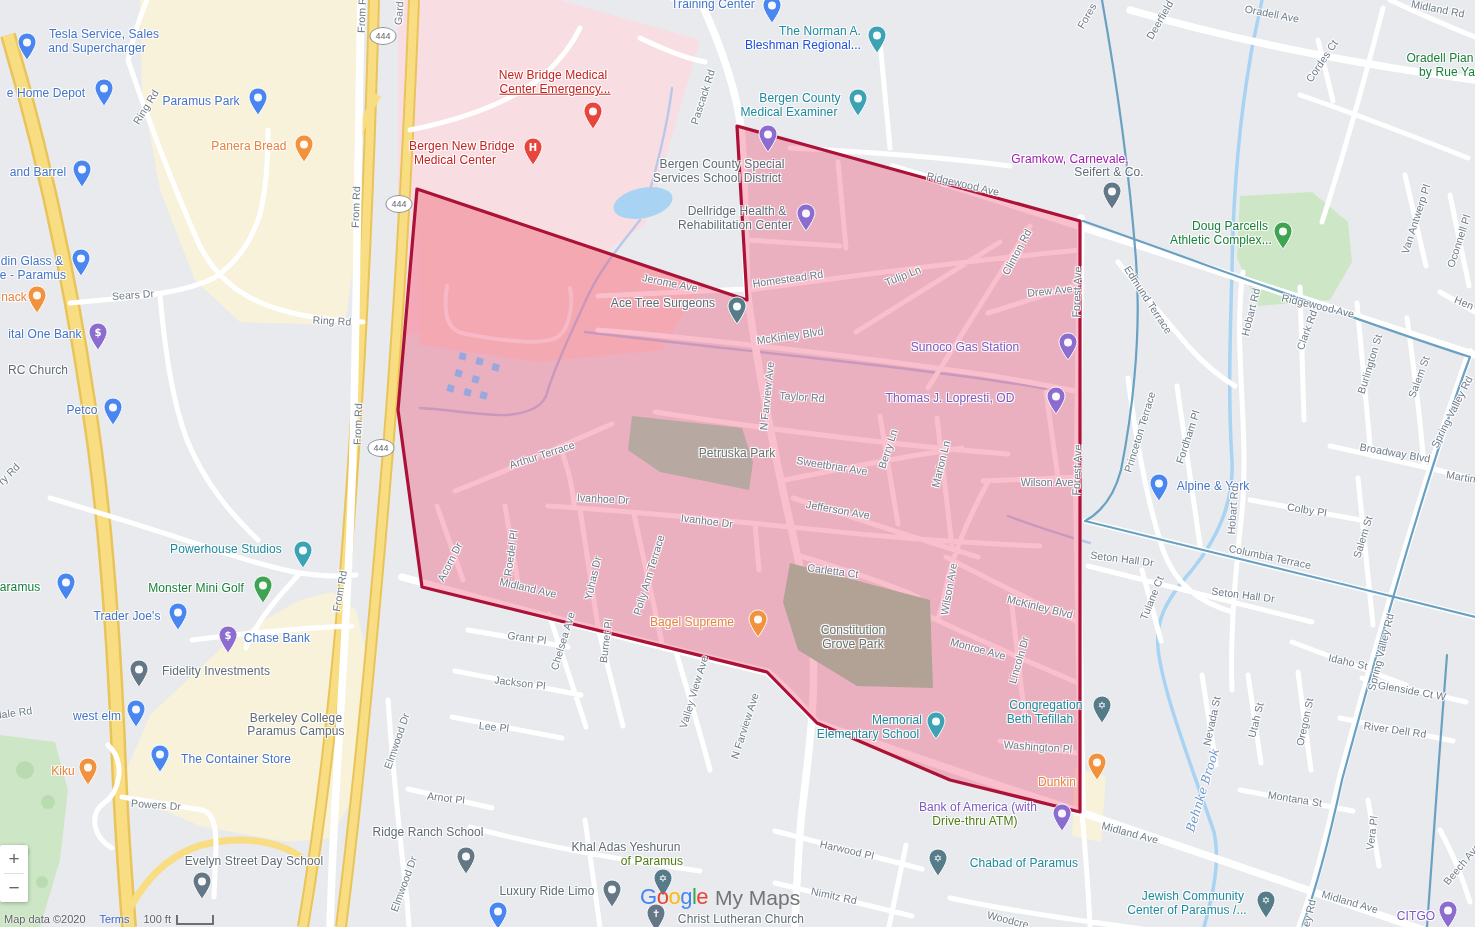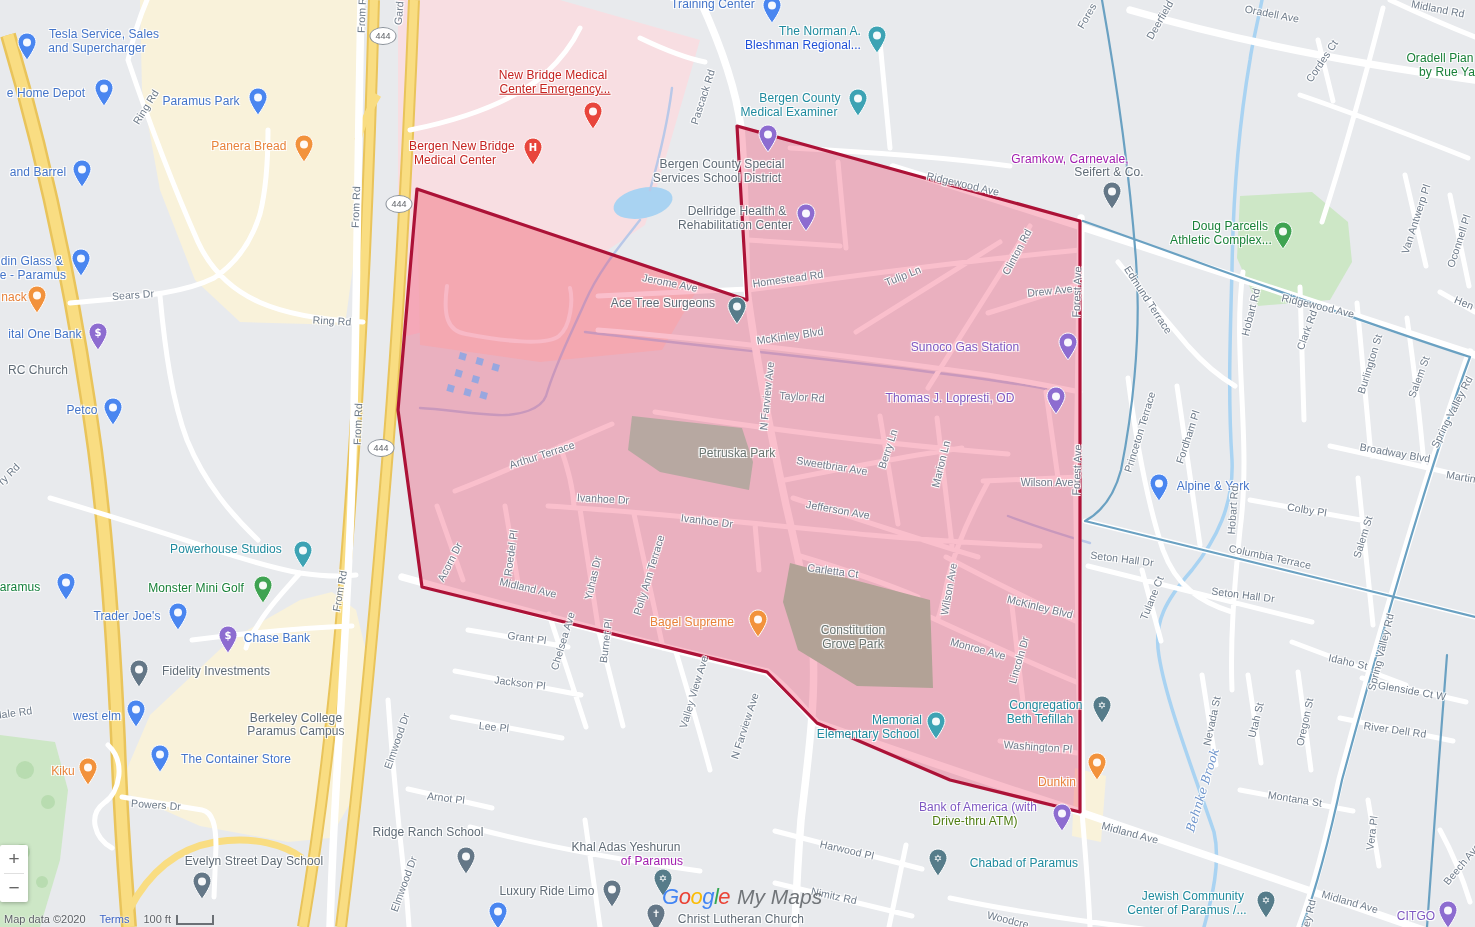--- a/index.html
+++ b/index.html
@@ -9,21 +9,21 @@
   .map-label{position:absolute;white-space:nowrap;transform:translate(-50%,-50%) rotate(var(--r,0deg));
     font-size:12px;font-weight:500;letter-spacing:.1px;text-align:center;line-height:1.05;
     text-shadow:-1px -1px 0 rgba(255,255,255,.9),1px -1px 0 rgba(255,255,255,.9),-1px 1px 0 rgba(255,255,255,.9),1px 1px 0 rgba(255,255,255,.9),0 0 3px rgba(255,255,255,.9);}
   .c-road{font-size:10.5px;font-weight:400;}
   .c-water{font-family:"DejaVu Serif",serif;font-style:italic;font-weight:400;font-size:12px;}
   .c-park{font-weight:400;}
   .pin{position:absolute;width:22px;height:29px;}
   .shield{position:absolute;width:25px;height:16px;background:#fff;border:1.5px solid #8a9199;border-radius:50%;
     transform:translate(-50%,-50%);display:flex;align-items:center;justify-content:center;
     font-size:9px;color:#5f6368;font-weight:500;}
-  .watermark{position:absolute;left:662px;top:884px;display:flex;align-items:center;user-select:none;font-style:italic;}
+  .watermark{position:absolute;left:640px;top:884px;display:flex;align-items:flex-end;user-select:none;}
   .wm-google{font-size:22px;font-weight:500;letter-spacing:-.5px;}
   .wm-suffix{font-size:21px;margin-left:7px;}
   .zoomctl{position:absolute;left:0;top:845px;width:28px;background:#fff;border-radius:2px;
     box-shadow:0 1px 4px rgba(0,0,0,.3);display:flex;flex-direction:column;align-items:stretch;}
   .zoomctl button{all:unset;height:28px;text-align:center;font-size:19px;color:#666;cursor:pointer;line-height:28px;}
   .zdiv{height:1px;background:#e0e0e0;margin:0 4px;}
   .attrib{position:absolute;left:4px;bottom:2px;display:flex;align-items:flex-end;gap:14px;font-size:11px;color:#5c6066;
     text-shadow:0 0 2px #fff,0 0 2px #fff;}
   .attrib a{color:#3b63c4;text-decoration:none;cursor:pointer;}
   .scale-wrap{display:flex;align-items:flex-end;gap:5px;}
@@ -137,21 +137,21 @@
       <div class="map-label c-teal" style="left: 1046px; top: 705px; color: rgb(29, 138, 158); --r: 0deg;">Congregation</div>
       <div class="map-label c-teal" style="left: 1040px; top: 719px; color: rgb(29, 138, 158); --r: 0deg;">Beth Tefillah</div>
       <div class="map-label c-orange" style="left: 1057px; top: 767px; color: rgb(232, 130, 58); margin-top: 15px; --r: 0deg;">Dunkin</div>
       <div class="map-label c-purple" style="left: 978px; top: 807px; color: rgb(126, 87, 194); --r: 0deg;">Bank of America (with</div>
       <div class="map-label c-purple" style="left: 975px; top: 821px; color: #4d7c0f; --r: 0deg;">Drive-thru ATM)</div>
       <div class="map-label c-teal" style="left: 1024px; top: 863px; color: rgb(29, 138, 158); --r: 0deg;">Chabad of Paramus</div>
       <div class="map-label c-teal" style="left: 1193px; top: 896px; color: rgb(29, 138, 158); --r: 0deg;">Jewish Community</div>
       <div class="map-label c-teal" style="left: 1187px; top: 910px; color: rgb(29, 138, 158); --r: 0deg;">Center of Paramus /...</div>
       <div class="map-label c-purple" style="left: 1416px; top: 916px; color: rgb(126, 87, 194); --r: 0deg;">CITGO</div>
       <div class="map-label c-gray" style="left: 626px; top: 847px; color: rgb(95, 107, 118); --r: 0deg;">Khal Adas Yeshurun</div>
-      <div class="map-label c-gray" style="left: 652px; top: 861px; color: #a21caf; --r: 0deg;">of Paramus</div>
+      <div class="map-label c-gray" style="left: 652px; top: 861px; color: #4d7c0f; --r: 0deg;">of Paramus</div>
       <div class="map-label c-gray" style="left: 547px; top: 891px; color: rgb(95, 107, 118); --r: 0deg;">Luxury Ride Limo</div>
       <div class="map-label c-gray" style="left: 741px; top: 919px; color: rgb(95, 107, 118); --r: 0deg;">Christ Lutheran Church</div>
       <div class="map-label c-gray" style="left: 254px; top: 861px; color: rgb(95, 107, 118); --r: 0deg;">Evelyn Street Day School</div>
       <div class="map-label c-gray" style="left: 428px; top: 832px; color: rgb(95, 107, 118); --r: 0deg;">Ridge Ranch School</div>
       <div class="map-label c-road" style="left: 362px; top: 12px; color: rgb(110, 123, 138); --r: -88deg;">From Rd</div>
       <div class="map-label c-road" style="left: 356px; top: 207px; color: rgb(110, 123, 138); --r: -88deg;">From Rd</div>
       <div class="map-label c-road" style="left: 358px; top: 424px; color: rgb(110, 123, 138); --r: -88deg;">From Rd</div>
       <div class="map-label c-road" style="left: 340px; top: 591px; color: rgb(110, 123, 138); --r: -80deg;">From Rd</div>
       <div class="map-label c-road" style="left: 399px; top: 13px; color: rgb(110, 123, 138); --r: -85deg;">Gard</div>
       <div class="map-label c-road" style="left: 146px; top: 107px; color: rgb(110, 123, 138); --r: -58deg;">Ring Rd</div>

